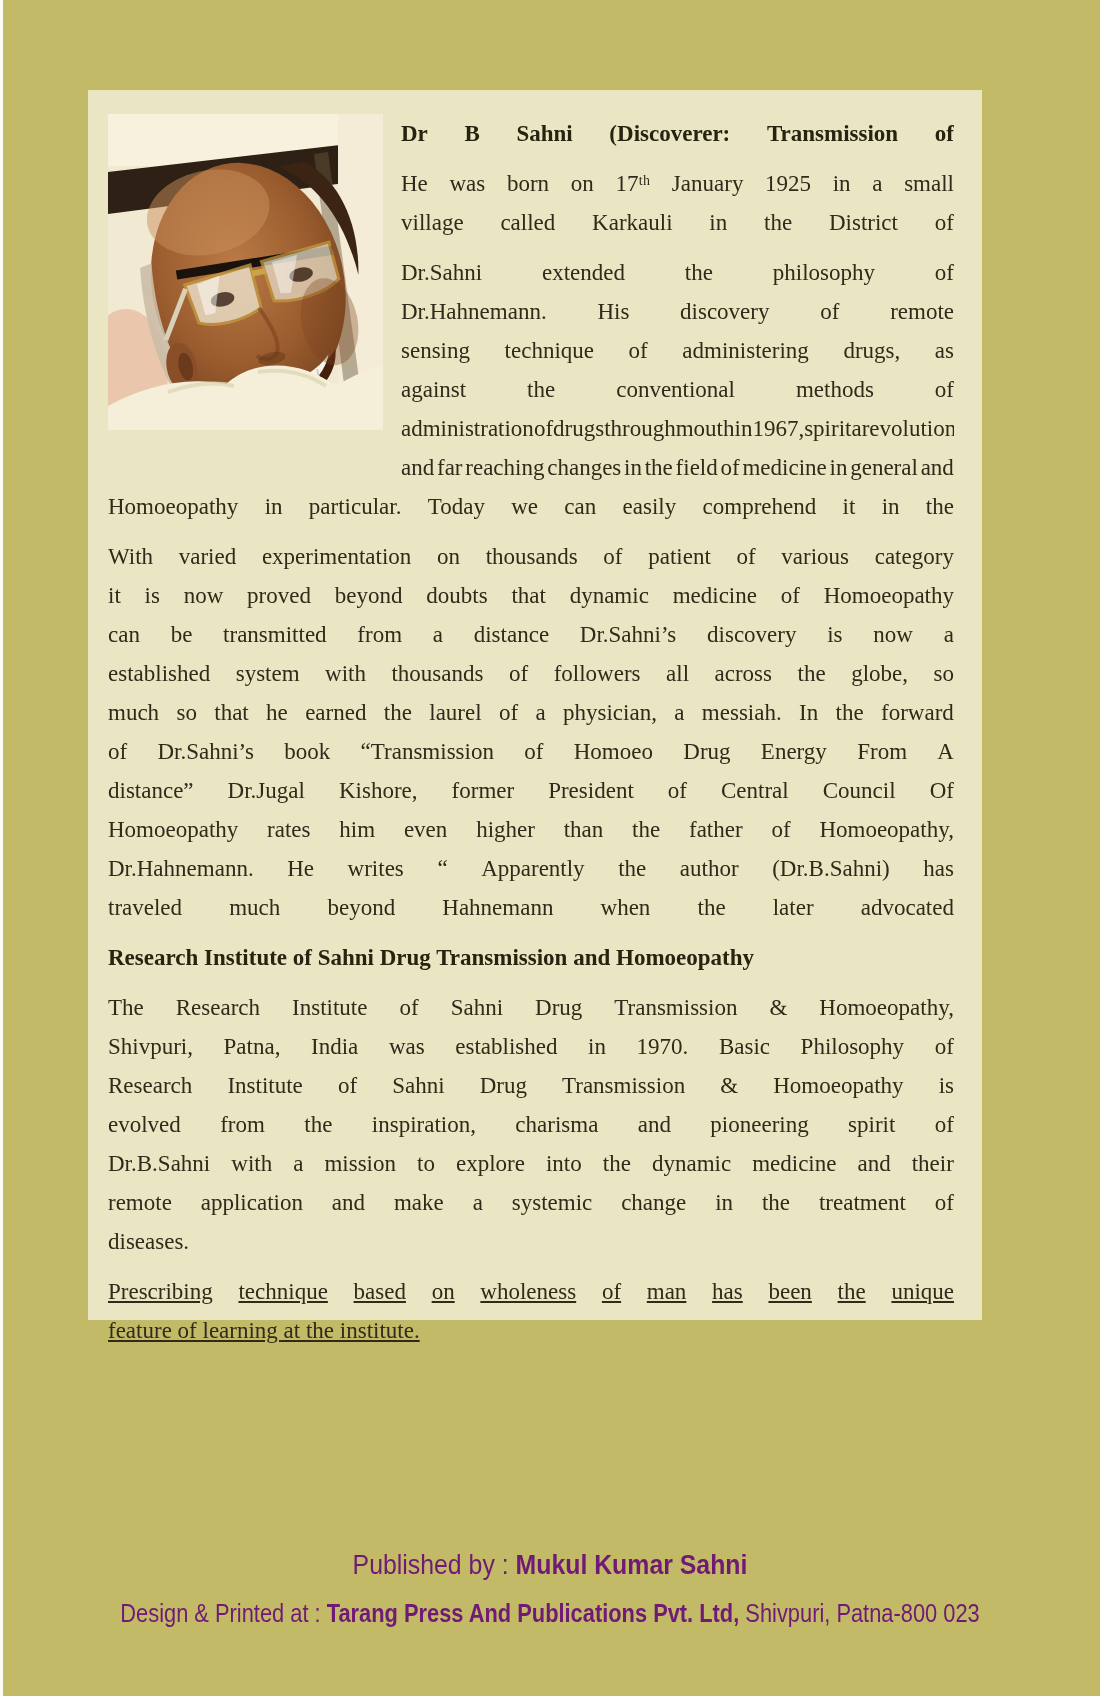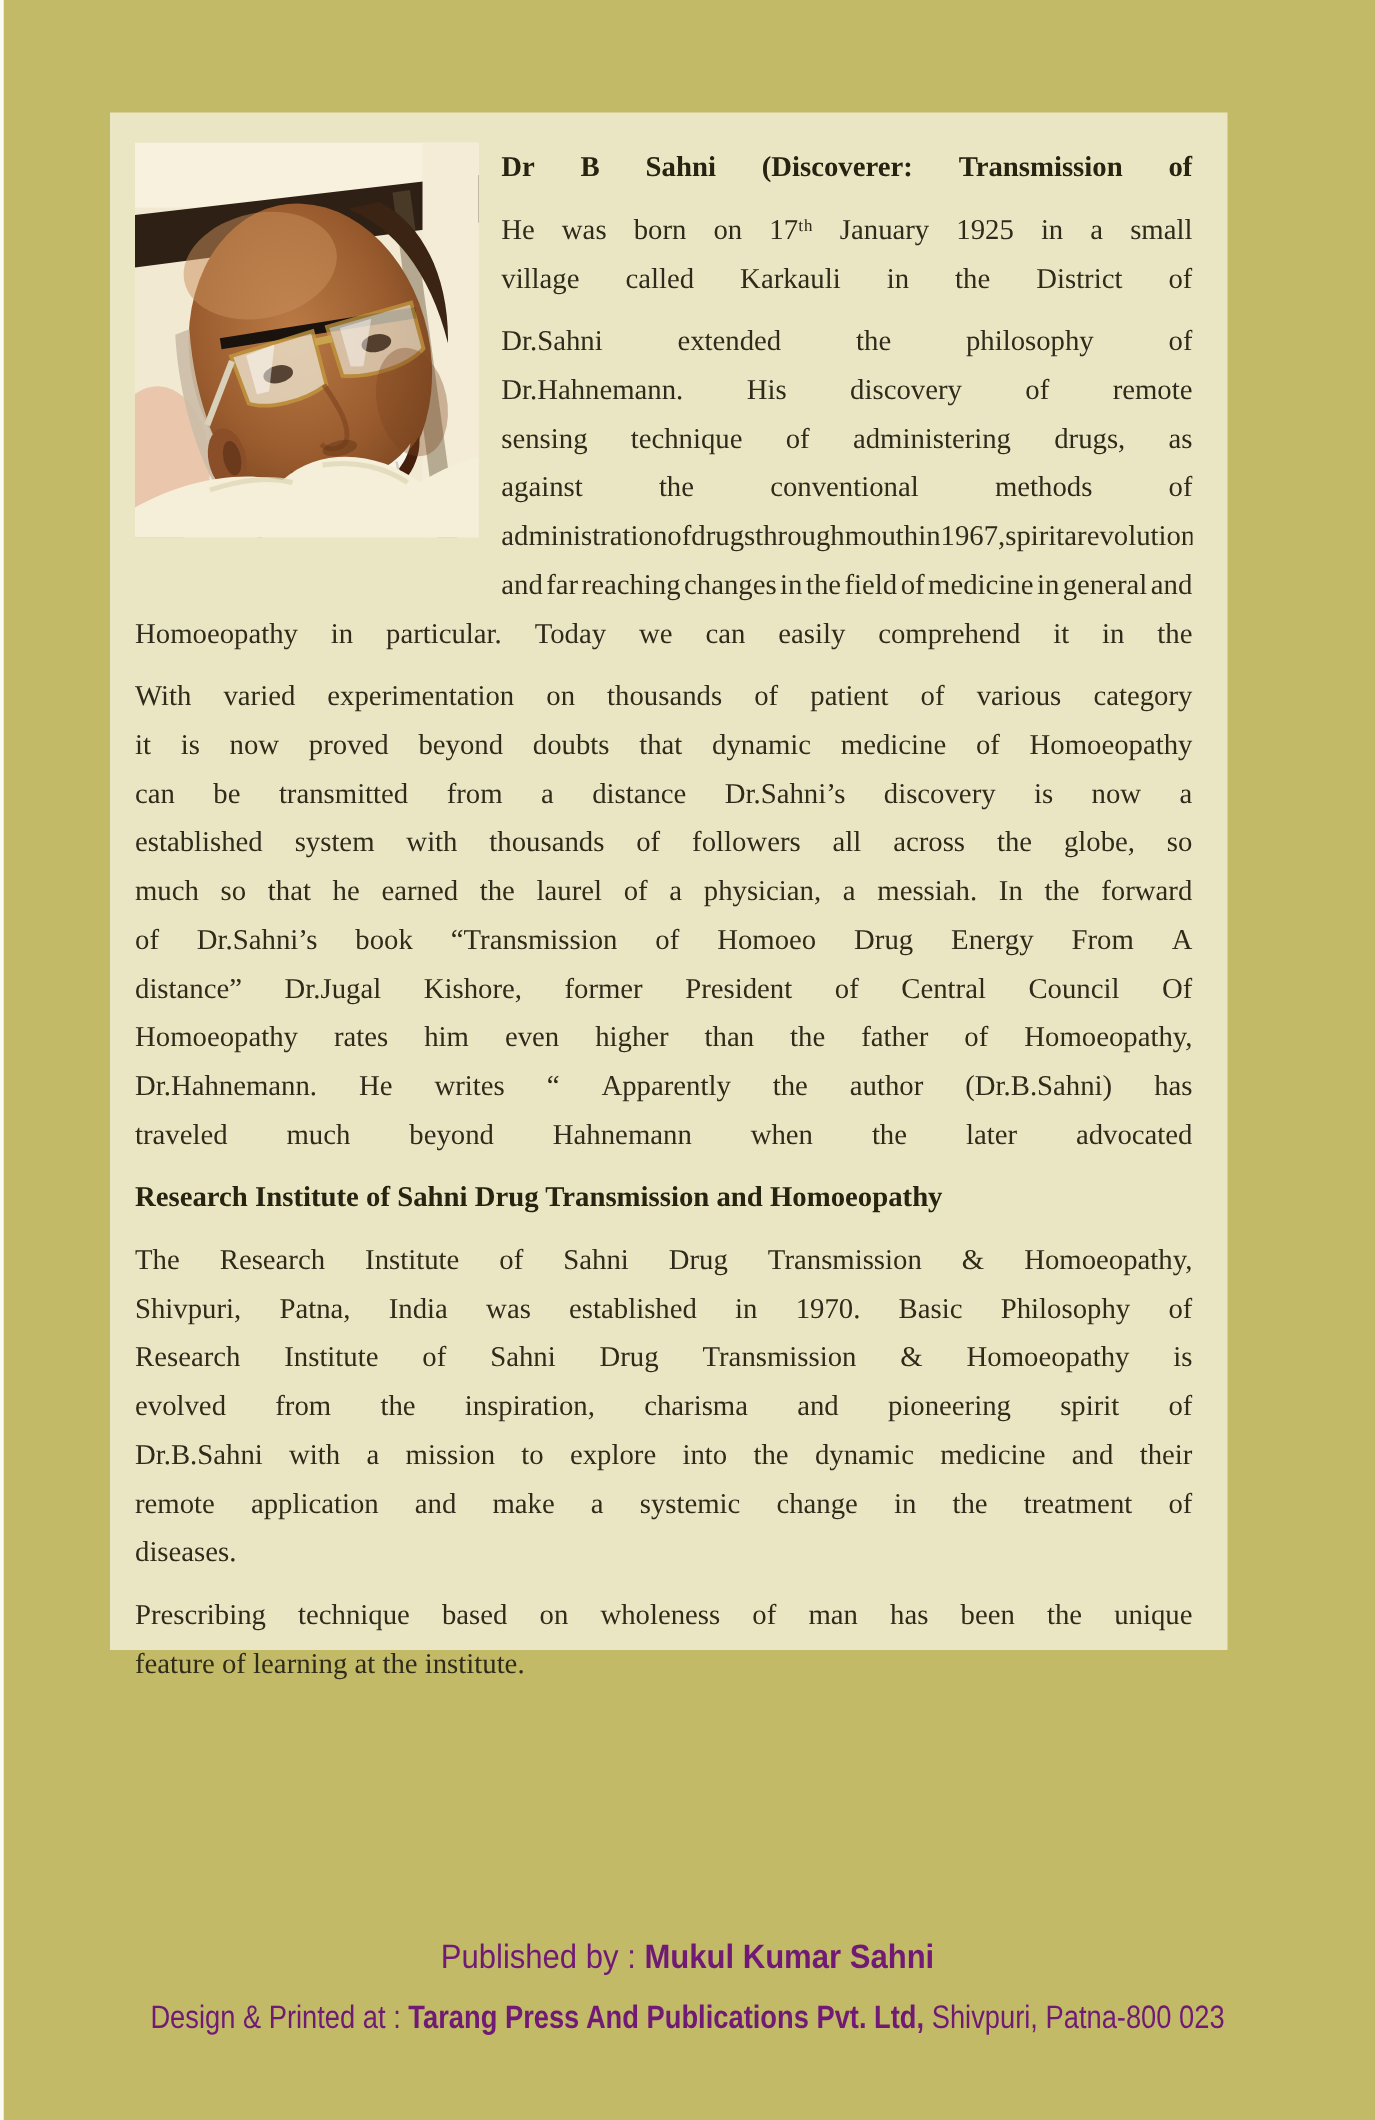--- a/index.html
+++ b/index.html
@@ -23,21 +23,21 @@
     color:#2f2a1a;
     font-size:23px;
   }
   .photo{
     float:left;
     width:275px;height:316px;
     margin:0 18px 54px 0;
   }
   .photo svg{display:block;}
   .para{margin:0 0 11px 0;}
-  .para:last-child{margin-bottom:4px;}
+  .para:last-child{margin-bottom:4px;text-decoration:underline;}
   .line{
     display:flex;
     justify-content:space-between;
     height:39px;
     overflow:hidden;
   }
   .line .w{display:inline-block;white-space:pre;line-height:39px;}
   .line.last{display:block;line-height:39px;white-space:nowrap;}
   .bold .line,.bold .line .w{font-weight:700;color:#262310;}
   .footer{

